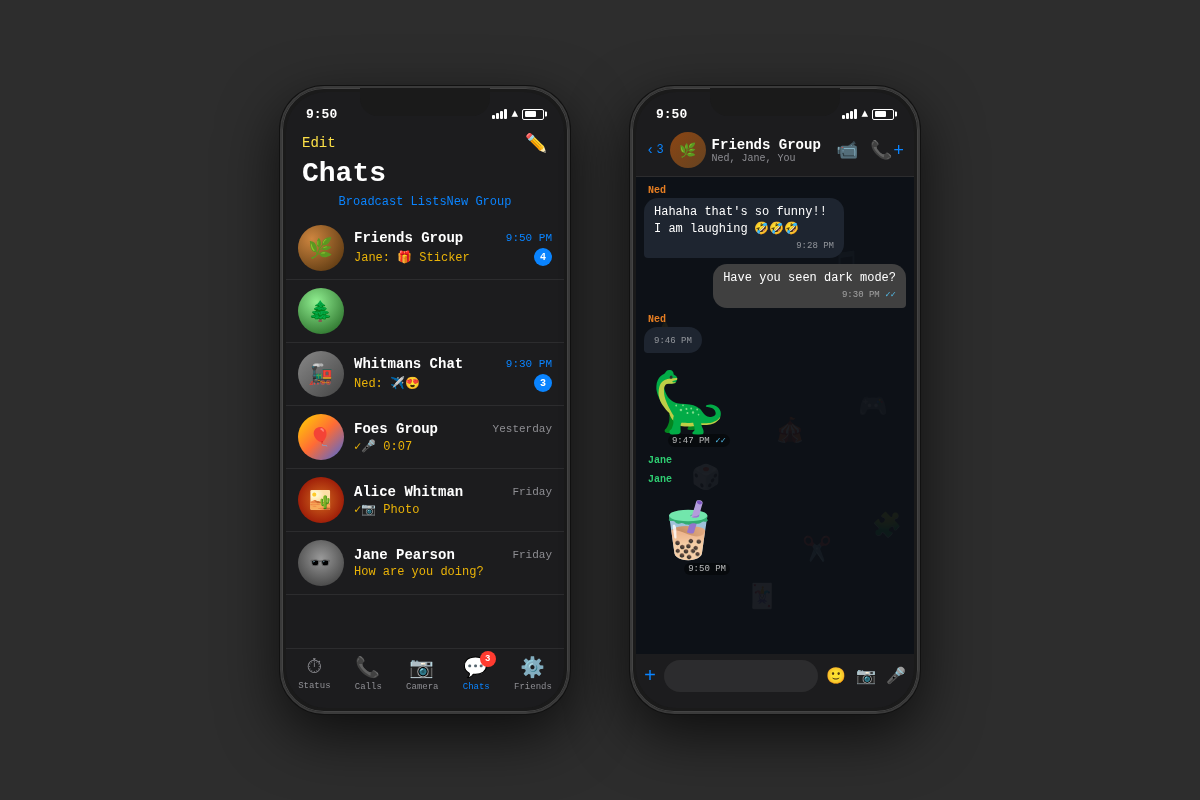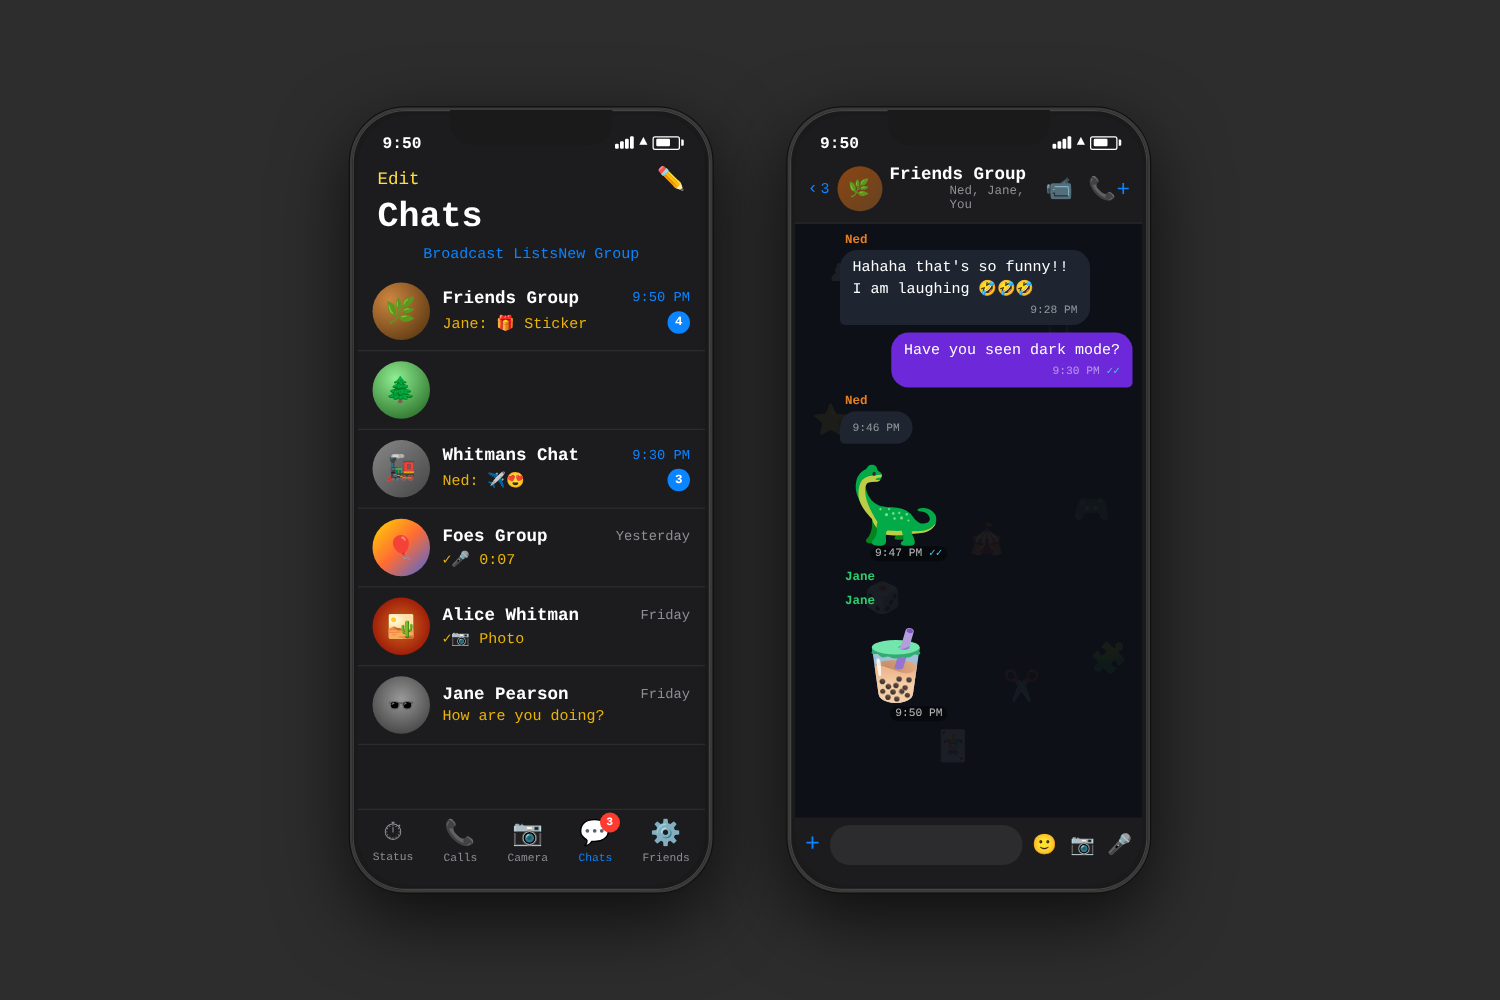--- a/index.html
+++ b/index.html
@@ -211,38 +211,38 @@
       border-radius: 50%;
       background: linear-gradient(135deg, #8B4513, #654321);
       display: flex;
       align-items: center;
       justify-content: center;
       font-size: 14px;
       overflow: hidden;
     }
     .header-info { flex: 1; }
     .header-name { font-size: 14px; font-weight: 600; color: #fff; }
-    .header-sub { font-size: 10px; color: #8e8e93; margin-left: 48px; }
+    .header-sub { font-size: 10px; color: #8e8e93; }
     .header-actions { display: flex; gap: 12px; }
     .header-action { color: #0a84ff; font-size: 18px; }
 
     
     .chat-bg {
       flex: 1;
       background: #0d1117;
       position: relative;
       overflow: hidden;
       padding: 8px;
       display: flex;
       flex-direction: column;
       gap: 6px;
     }
 
     
-    .msg-row { position: relative; z-index: 1; display: flex; flex-direction: column; margin-left: 28px; }
+    .msg-row { position: relative; z-index: 1; display: flex; flex-direction: column; }
     .msg-row.received { align-items: flex-start; }
     .msg-row.sent { align-items: flex-end; }
 
     .msg-sender-name {
       font-size: 10px;
       font-weight: 600;
       margin-bottom: 2px;
       margin-left: 4px;
     }
     .msg-sender-name.ned { color: #e67e22; }
@@ -255,21 +255,21 @@
       font-size: 12px;
       line-height: 1.4;
       position: relative;
     }
     .msg-bubble.received {
       background: #1e2530;
       color: #fff;
       border-bottom-left-radius: 4px;
     }
     .msg-bubble.sent {
-      background: #6d28d9;
+      background: #404040;
       color: #fff;
       border-bottom-right-radius: 4px;
     }
     .msg-time {
       font-size: 9px;
       color: rgba(255,255,255,0.5);
       text-align: right;
       margin-top: 2px;
     }
     .checkmark { color: #53bdeb; font-size: 9px; }

